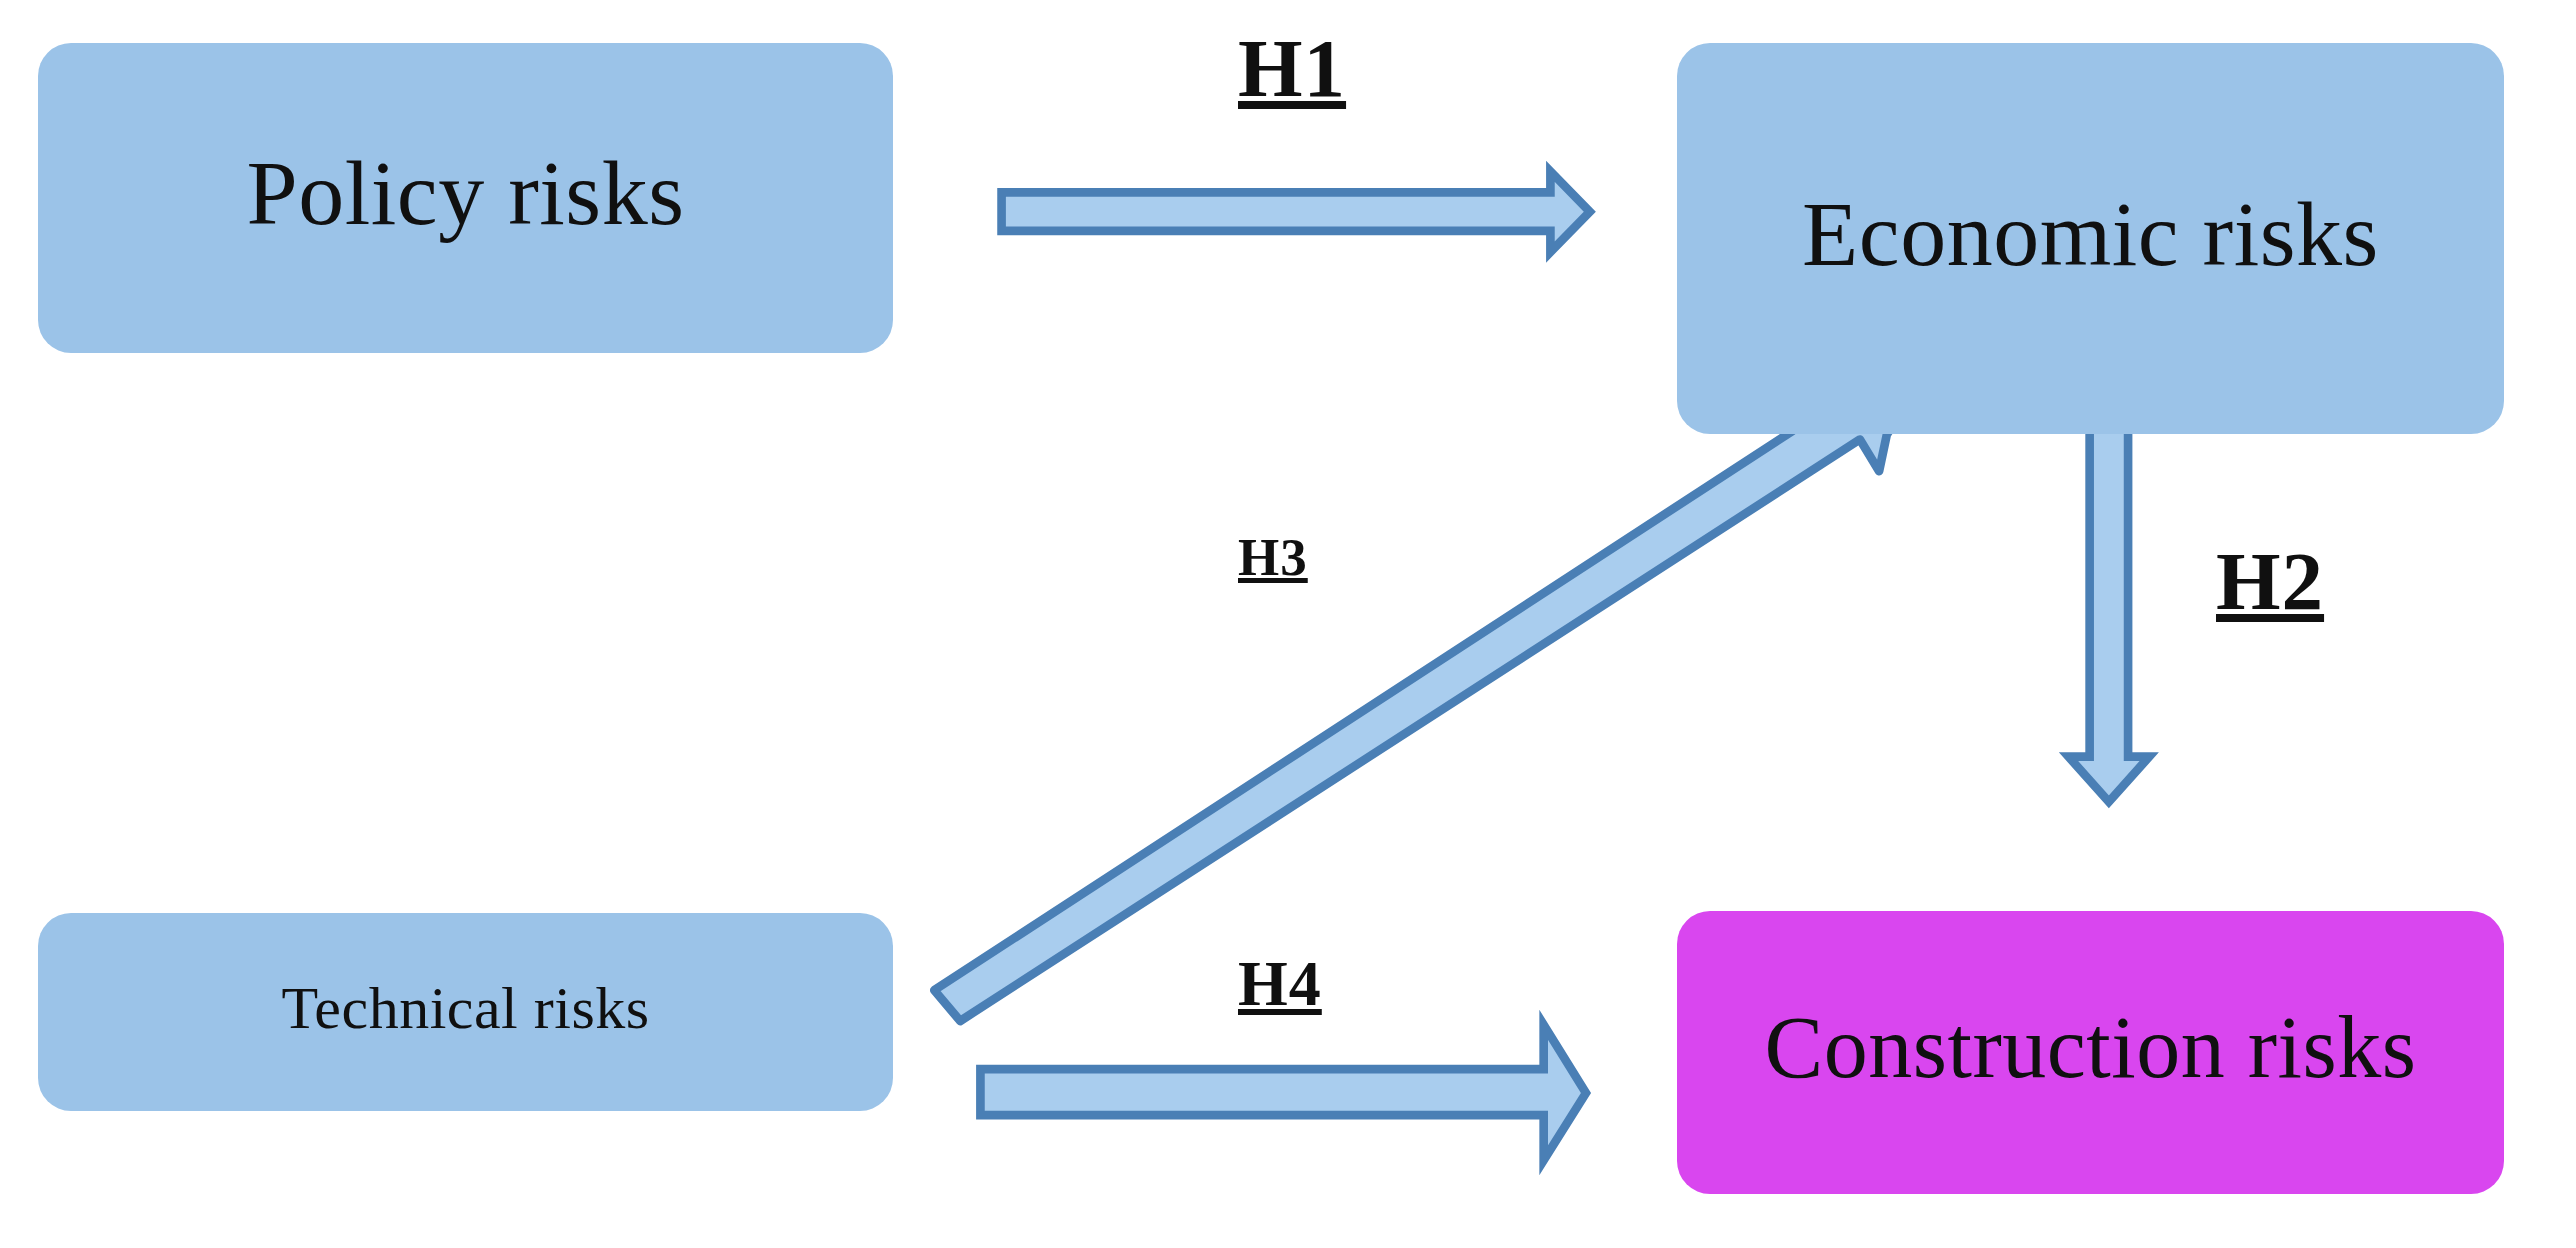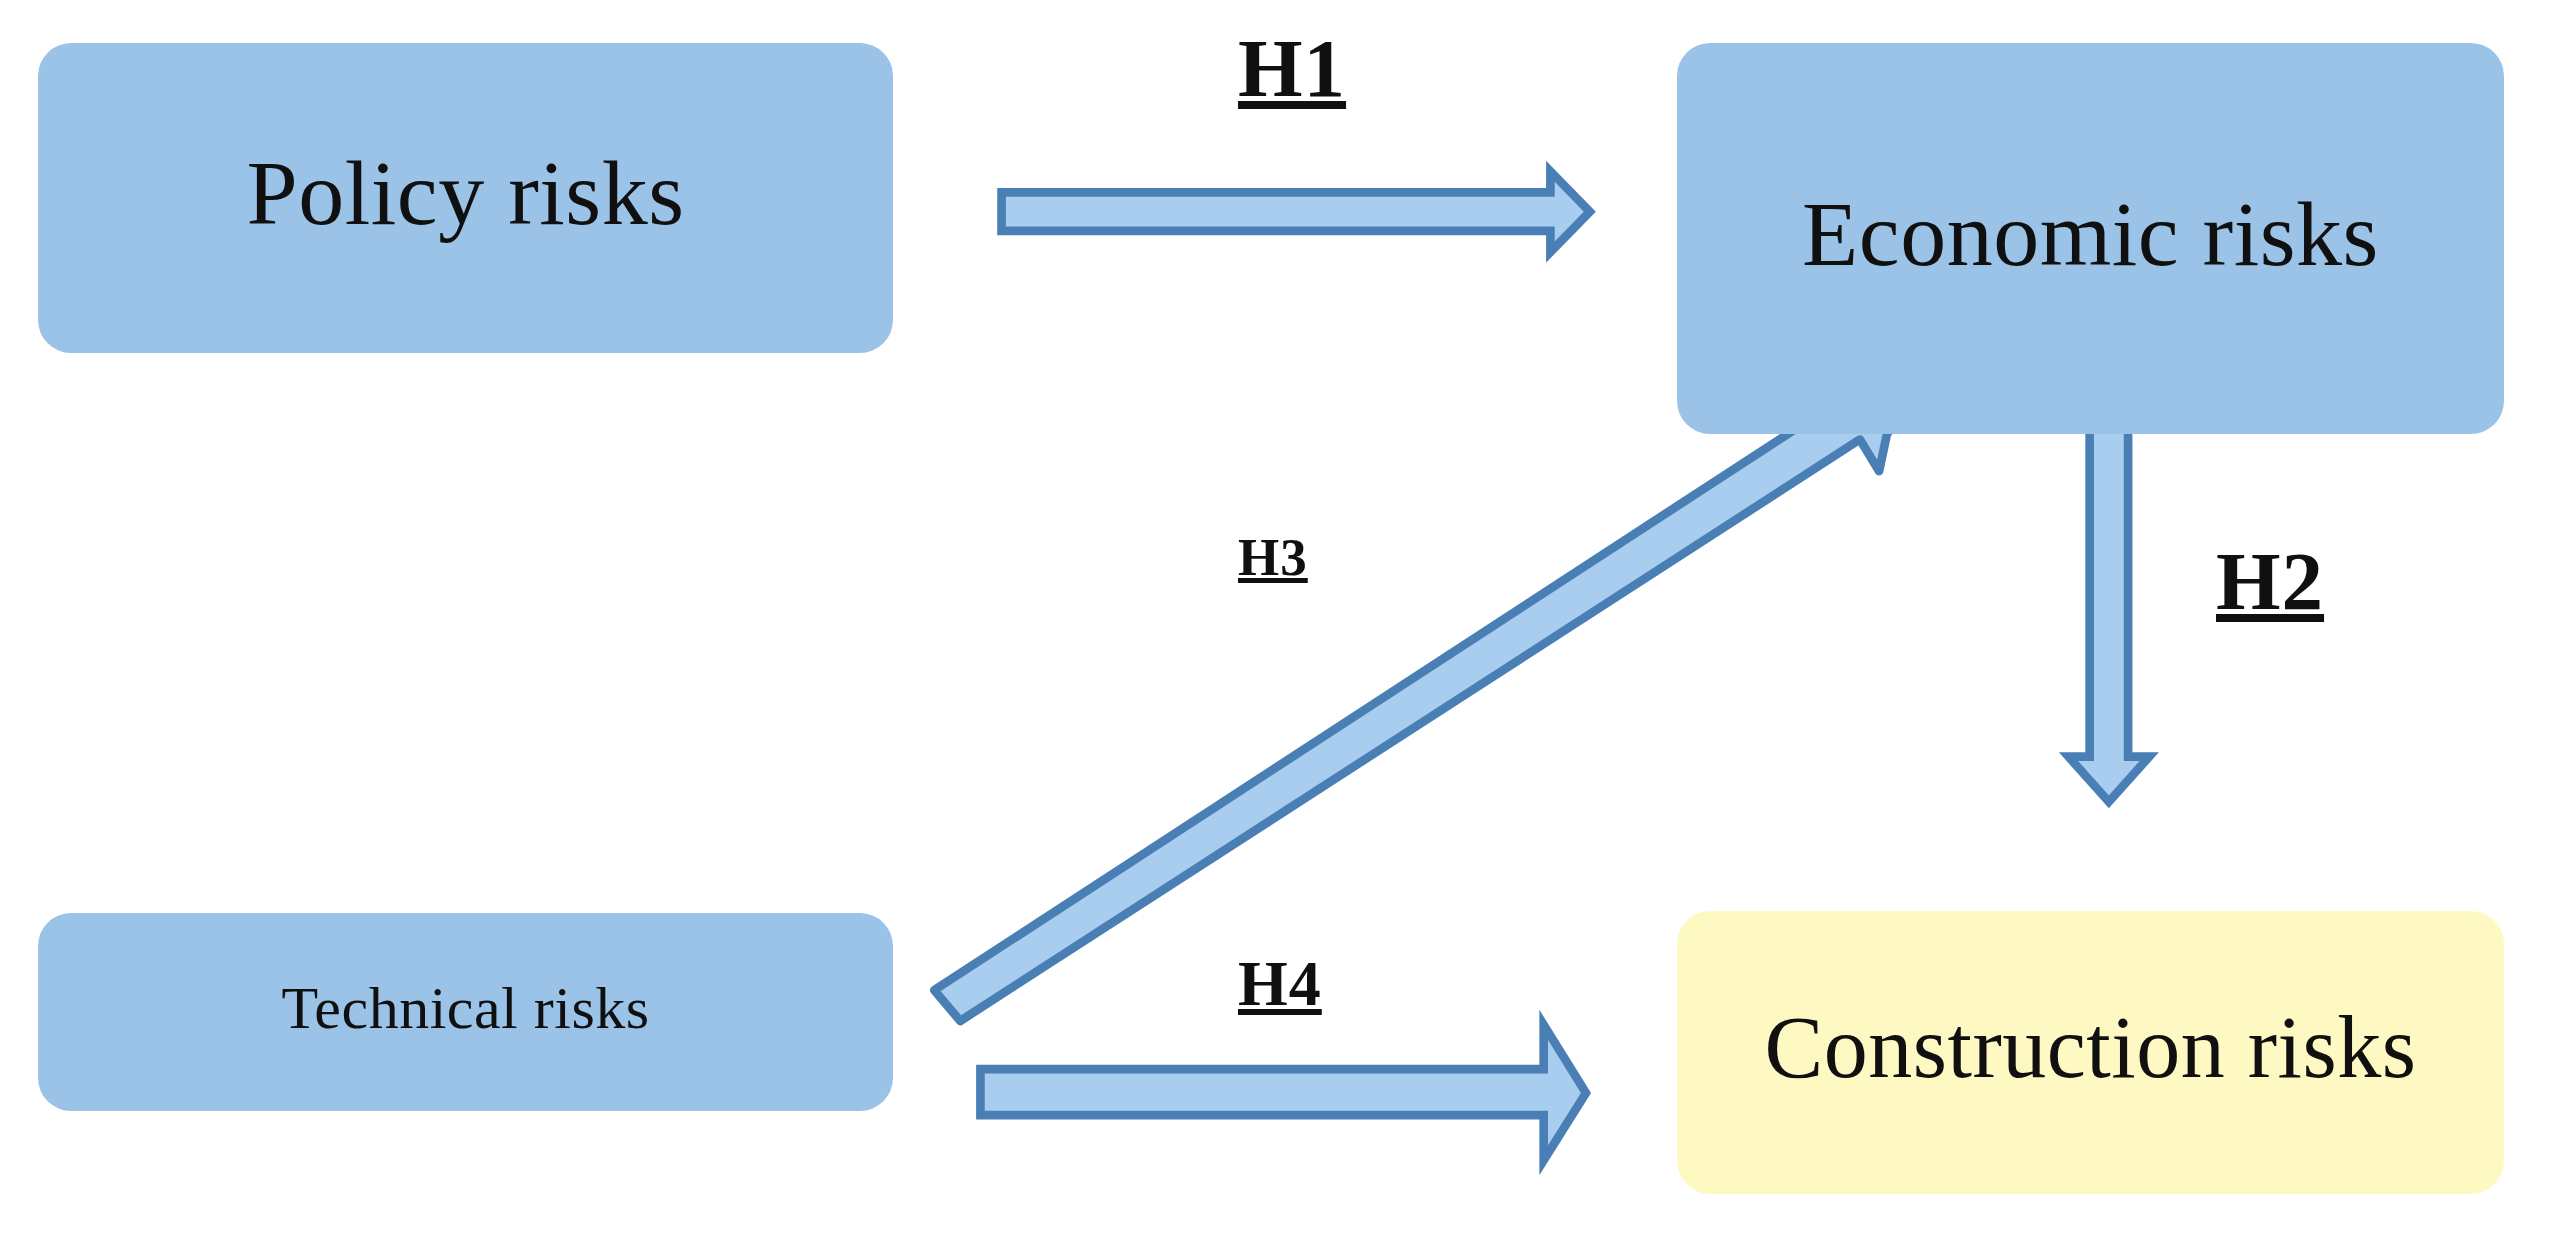--- a/index.html
+++ b/index.html
@@ -106,21 +106,21 @@
   </div>
 
   <div class="node-box" id="node-economic" style="background: rgb(155, 195, 232); color: rgb(16, 16, 16);">
     <span class="node-label">Economic risks</span>
   </div>
 
   <div class="node-box" id="node-technical" style="background: rgb(155, 195, 232); color: rgb(16, 16, 16);">
     <span class="node-label">Technical risks</span>
   </div>
 
-  <div class="node-box" id="node-construction" style="background: #fef9c3; color: rgb(16, 16, 16);">
+  <div class="node-box" id="node-construction" style="background: #d946ef; color: rgb(16, 16, 16);">
     <span class="node-label">Construction risks</span>
   </div>
 
   <div class="hyp-label" id="label-h1" style="color: rgb(16, 16, 16);">H1</div>
   <div class="hyp-label" id="label-h2" style="color: rgb(16, 16, 16);">H2</div>
   <div class="hyp-label" id="label-h3" style="color: rgb(16, 16, 16);">H3</div>
   <div class="hyp-label" id="label-h4" style="color: rgb(16, 16, 16);">H4</div>
 
 </div>
 

